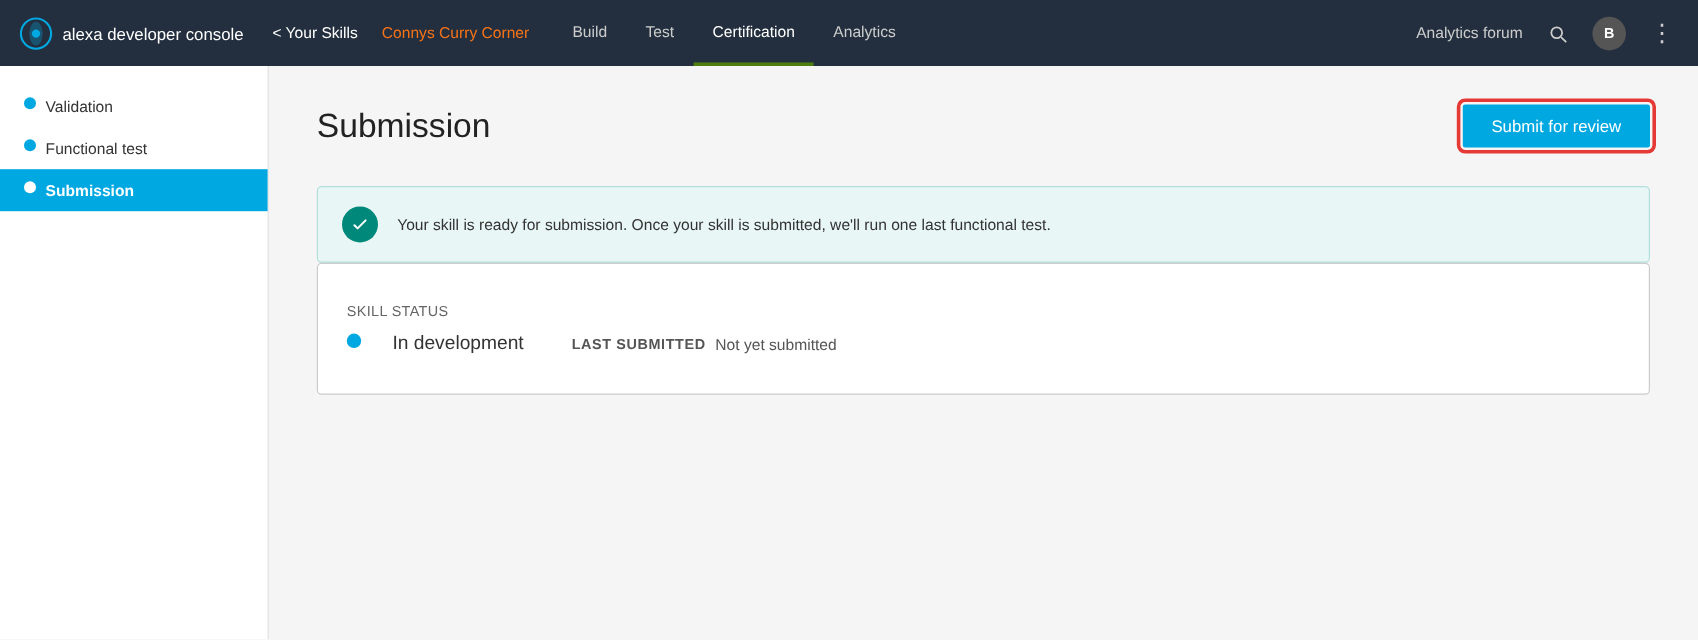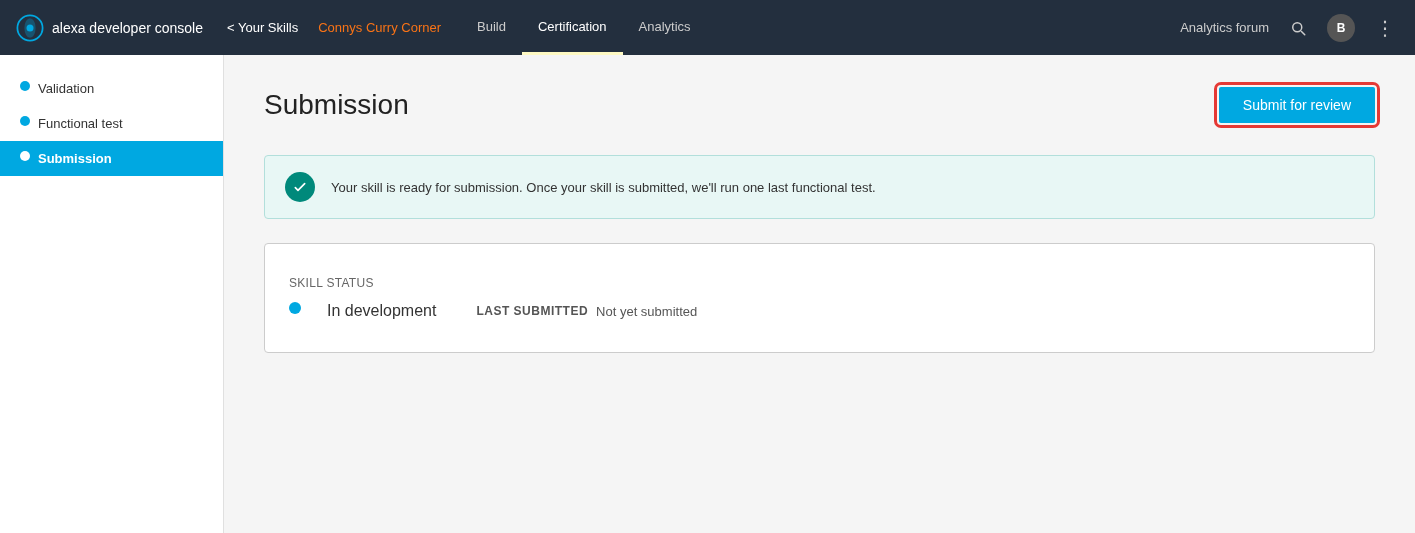--- a/index.html
+++ b/index.html
@@ -57,21 +57,21 @@
       height: 55px;
       display: flex;
       align-items: center;
       cursor: pointer;
       text-decoration: none;
       white-space: nowrap;
       border-bottom: 3px solid transparent;
     }
     .nav-tab.active {
       color: #fff;
-      border-bottom: 3px solid #fef9c3;
+      border-bottom: 3px solid #4d7c0f;
     }
     .nav-right {
       margin-left: auto;
       display: flex;
       align-items: center;
       gap: 16px;
     }
     .nav-icon-btn {
       background: none;
       border: none;
@@ -174,21 +174,20 @@
 
     
     .alert-banner {
       background: #e8f7f5;
       border: 1px solid #b2dfdb;
       border-radius: 4px;
       padding: 16px 20px;
       display: flex;
       align-items: center;
       gap: 16px;
-      margin-bottom: 24px;
     }
     .alert-check {
       width: 30px;
       height: 30px;
       border-radius: 50%;
       background: #00897b;
       color: #fff;
       display: flex;
       align-items: center;
       justify-content: center;
@@ -267,20 +266,21 @@
   </div>
 
   <div class="nav-back">
     <span>&lt; Your Skills</span>
   </div>
 
   <div class="nav-skill-name">Connys Curry Corner</div>
 
   <div class="nav-tabs">
     <a class="nav-tab">Build</a>
+    <a class="nav-tab">Test</a>
     <a class="nav-tab active">Certification</a>
     <a class="nav-tab">Analytics</a>
   </div>
 
   <div class="nav-right">
     <span class="nav-feedback">Analytics forum</span>
     <button class="nav-icon-btn">
       <svg width="18" height="18" viewBox="0 0 24 24" fill="#ccc">
         <path d="M21 21l-4.35-4.35M17 11A6 6 0 1 1 5 11a6 6 0 0 1 12 0z" stroke="#ccc" stroke-width="2" fill="none" stroke-linecap="round"></path>
       </svg>

